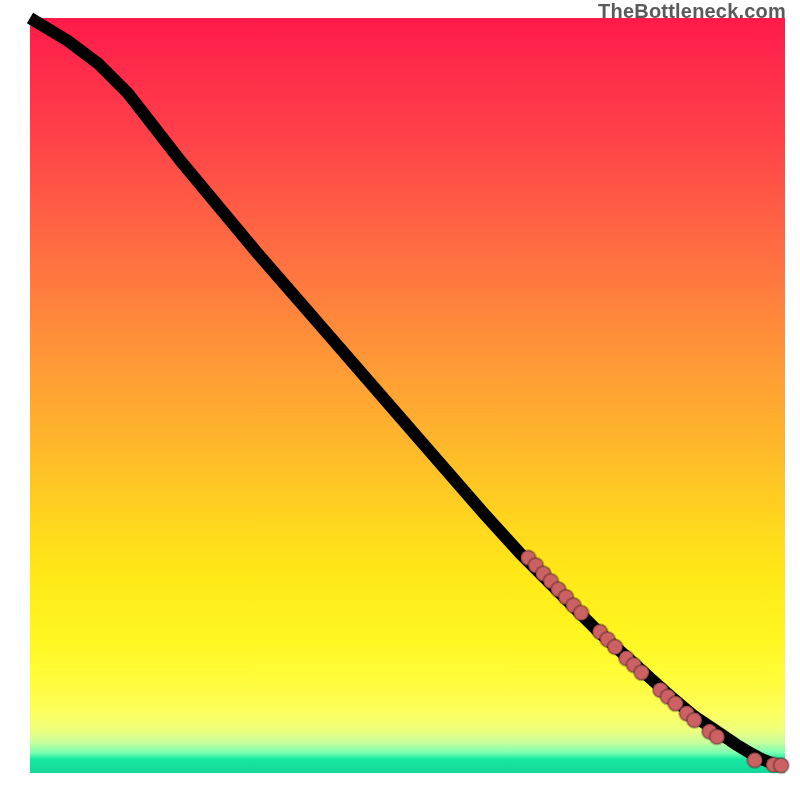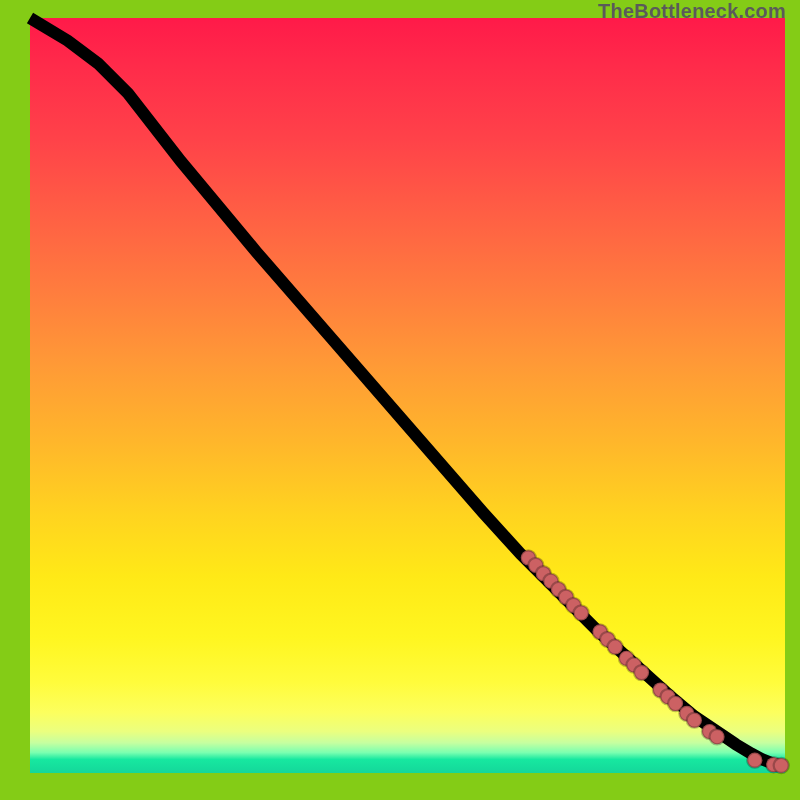--- a/index.html
+++ b/index.html
@@ -8,21 +8,21 @@
     width: 800px;
     height: 800px;
     overflow: hidden;
     background: #000;
     font-family: Arial, Helvetica, sans-serif;
   }
   .frame {
     position: relative;
     width: 800px;
     height: 800px;
-    background: #84cc16;
+    background: #ffffff;
   }
   .plot-area {
     position: absolute;
     left: 30px;
     top: 18px;
     width: 755px;
     height: 755px;
     
     background: linear-gradient(
       to bottom,

